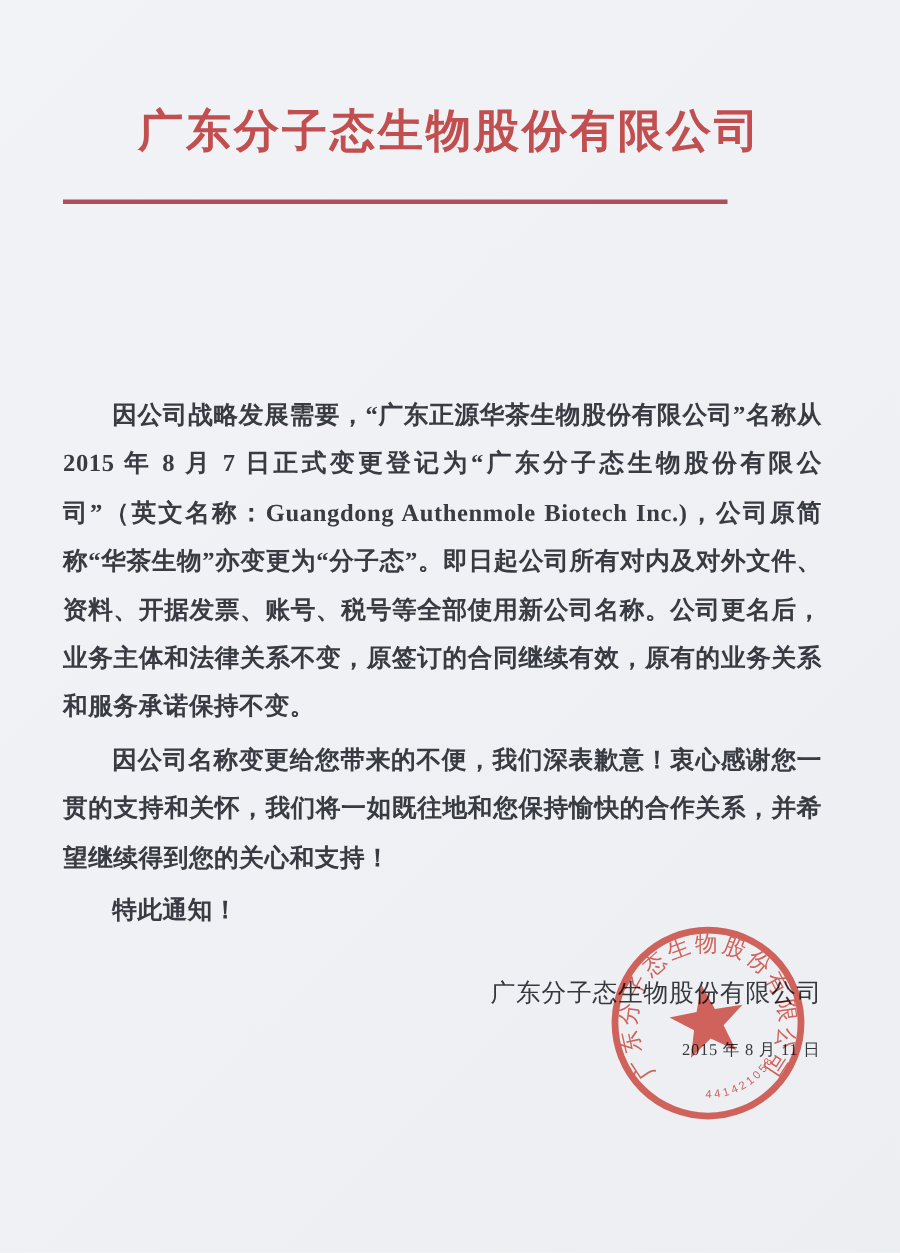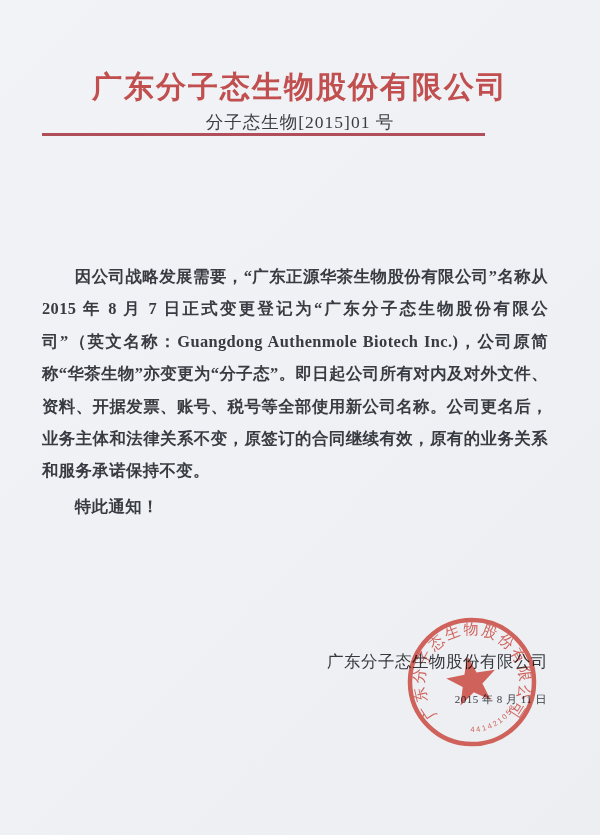--- a/index.html
+++ b/index.html
@@ -60,27 +60,27 @@
   }
   .seal text{font-family:"Liberation Sans", sans-serif;}
 </style>
 </head>
 <body>
 
 <div class="page">
 
   <h1 class="letterhead">广东分子态生物股份有限公司</h1>
 
-  <div class="doc-number">分子态生物[2015]01 号</div>
 
   <div class="red-rule"></div>
 
 
   <div class="body-text">
     <p>因公司战略发展需要，“广东正源华茶生物股份有限公司”名称从 2015 年 8 月 7 日正式变更登记为“广东分子态生物股份有限公司”（英文名称：Guangdong Authenmole Biotech Inc.)，公司原简称“华茶生物”亦变更为“分子态”。即日起公司所有对内及对外文件、资料、开据发票、账号、税号等全部使用新公司名称。公司更名后，业务主体和法律关系不变，原签订的合同继续有效，原有的业务关系和服务承诺保持不变。</p>
+    <p>因公司名称变更给您带来的不便，我们深表歉意！衷心感谢您一贯的支持和关怀，我们将一如既往地和您保持愉快的合作关系，并希望继续得到您的关心和支持！</p>
     <p>特此通知！</p>
   </div>
 
   <div class="signature">广东分子态生物股份有限公司</div>
 
   <div class="date">2015 年 8 月 11 日</div>
 
   <svg class="seal" viewBox="0 0 150 150">
     <g>
       <circle cx="75" cy="75" r="62" fill="none" stroke="#d8473c" stroke-width="4.5"></circle>

